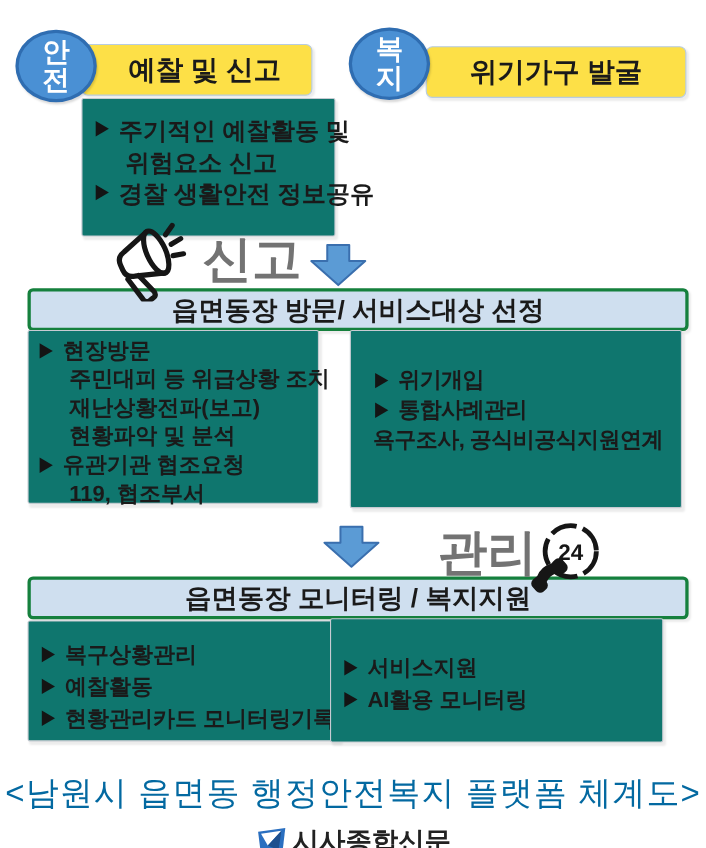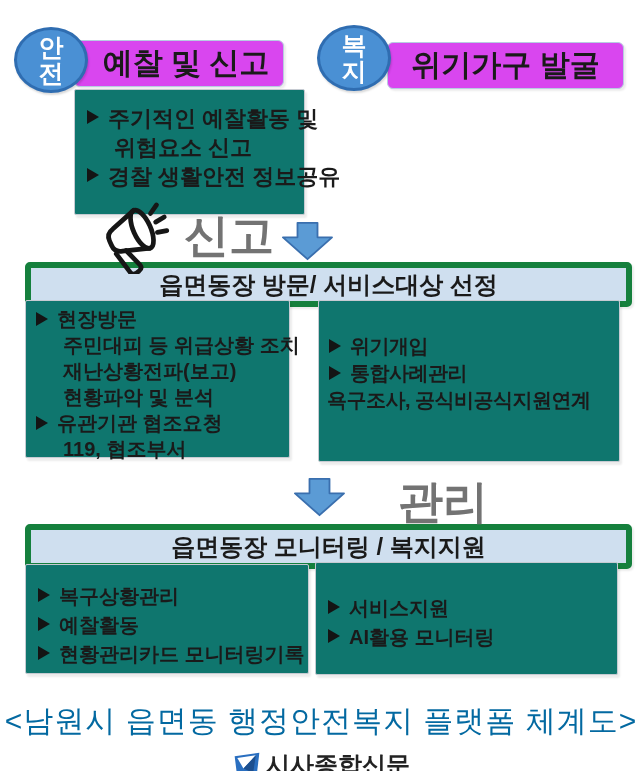--- a/index.html
+++ b/index.html
@@ -13,51 +13,51 @@
     background:#4a90d4;border:3px solid #2f6db1;
     display:flex;align-items:center;justify-content:center;
     color:#fff;font-weight:bold;font-size:25px;z-index:3;
     box-shadow:1px 2px 2px rgba(0,0,0,.15);
   }
   .badge .stack{width:1.15em;word-break:break-all;text-align:center;line-height:1.06;}
   .badge.safety{left:14px;top:27px;width:68px;height:60px;}
   .badge.welfare{left:317px;top:25px;width:68px;height:60px;}
   
   .titlebox{
-    position:absolute;background:#d946ef;border:1px solid #b7cce2;border-radius:6px;
+    position:absolute;background:#fde047;border:1px solid #b7cce2;border-radius:6px;
     display:flex;align-items:center;justify-content:center;
-    font-size:30px;font-weight:bold;z-index:1;
+    font-size:25px;font-weight:bold;z-index:1;
     box-shadow:2px 2px 2px rgba(0,0,0,.08);
   }
   .titlebox.tl{left:74px;top:40px;width:194px;height:45px;padding-left:14px;}
   .titlebox.tr{left:387px;top:42px;width:235px;height:45px;}
   
   .listbox{
     position:absolute;background:#0f766e;border:1.5px solid #c6cbd2;border-radius:2px;
     font-weight:bold;z-index:2;box-shadow:2px 3px 2px rgba(0,0,0,.08);
     box-sizing:border-box;
   }
   .listbox.tl{left:74px;top:89px;width:231px;height:126px;padding:14px 4px 0 10px;font-size:22px;line-height:29px;}
   .listbox.tr{left:325px;top:88px;width:303px;height:124px;padding:9px 4px 0 10px;font-size:22px;line-height:29px;}
   .listbox.ml{left:25px;top:300px;width:265px;height:158px;padding:5px 2px 0 8px;font-size:20px;line-height:26px;}
-  .listbox.mr{left:318px;top:300px;width:302px;height:162px;padding:32px 2px 0 8px;font-size:20px;line-height:27px;letter-spacing:-0.5px;}
+  .listbox.mr{left:318px;top:300px;width:302px;height:162px;padding:32px 2px 0 20px;font-size:20px;line-height:27px;letter-spacing:-0.5px;}
   .listbox.bl{left:25px;top:564px;width:284px;height:110px;padding:17px 2px 0 10px;font-size:20px;line-height:29px;}
-  .listbox.br{left:315px;top:562px;width:303px;height:113px;padding:31px 2px 0 10px;font-size:20px;line-height:29px;}
+  .listbox.br{left:300px;top:562px;width:303px;height:113px;padding:31px 2px 0 10px;font-size:20px;line-height:29px;}
   
   .li{display:flex;align-items:flex-start;white-space:nowrap;}
   .li.indent{padding-left:29px;}
   .bullet{
     flex:none;width:0;height:0;display:inline-block;
     border-top:7px solid transparent;border-bottom:7px solid transparent;
     border-left:12px solid #141414;margin:6px 9px 0 2px;
   }
   
   .bar{
     position:absolute;left:25px;width:595px;height:33px;
-    background:#cfdfef;border:6px solid #15803d;border-radius:5px;
+    background:#cfdfef;border:3px solid #15803d;border-radius:5px;
     display:flex;align-items:center;justify-content:center;
     font-size:24px;font-weight:bold;box-shadow:2px 2px 2px rgba(0,0,0,.08);
   }
   .bar.mid{top:262px;}
   .bar.bot{top:524px;}
   
   .icon-abs{position:absolute;z-index:4;}
   .red-label{
     position:absolute;color:#737373;font-weight:bold;font-size:45px;line-height:1;z-index:4;
   }
@@ -163,20 +163,31 @@
         <span class="li-text">욕구조사, 공식비공식지원연계</span>
       </div>
     </div>
 
   <div class="icon-abs" style="left:292px;top:477px;width:55px;height:40px;">
     <svg viewBox="0 0 60 44" width="55" height="40">
       <path d="M19 2 H41 V18 H57 L30 42 L3 18 H19 Z" fill="#5b9bd5" stroke="#3a6fae" stroke-width="2" stroke-linejoin="round"></path>
     </svg>
   </div>
   <div class="red-label" style="left:398px;top:479px;">관리</div>
+  <div class="icon-abs" style="left:479px;top:473px;width:70px;height:66px;">
+    <svg viewBox="0 0 72 68" width="70" height="66">
+      <circle cx="41" cy="29" r="24" fill="none" stroke="#161616" stroke-width="4.5" stroke-dasharray="25 6"></circle>
+      <text x="41" y="37" font-size="21" font-weight="bold" text-anchor="middle" fill="#161616" font-family="Liberation Sans, DejaVu Sans, sans-serif">24</text>
+      <g transform="rotate(-42 20 52)" fill="#161616">
+        <rect x="2" y="45" width="13" height="15" rx="5"></rect>
+        <rect x="27" y="45" width="13" height="15" rx="5"></rect>
+        <path d="M4 51 Q21 35 38 51 L33 59 Q21 49 9 59 Z"></path>
+      </g>
+    </svg>
+  </div>
 
   <div class="bar bot">
     <span>읍면동장 모니터링 / 복지지원</span>
   </div>
   <div class="listbox bl">
       <div class="li">
         <span class="bullet"></span>
         <span class="li-text">복구상황관리</span>
       </div>
       <div class="li">

